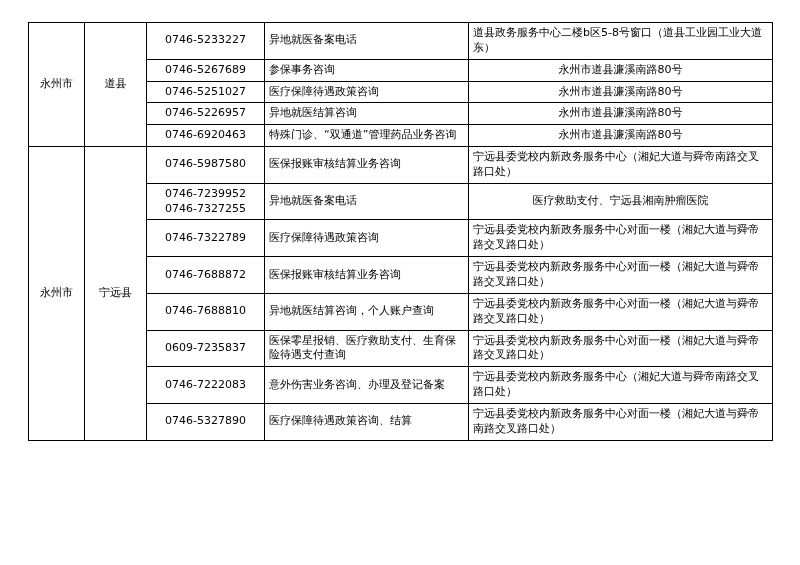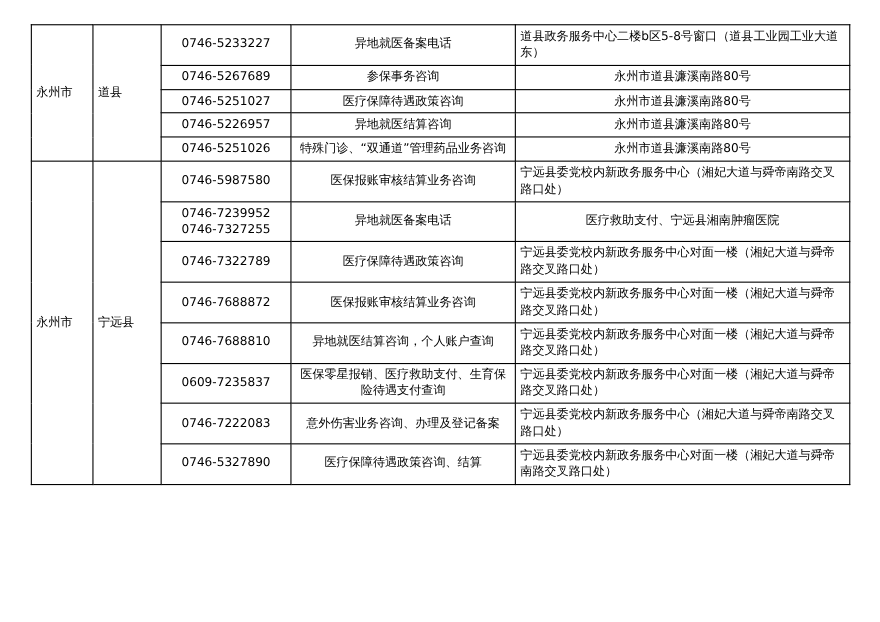--- a/index.html
+++ b/index.html
@@ -28,31 +28,30 @@
   }
   table.contact-table td {
     border: 1px solid #000000;
     font-size: 11px;
     line-height: 1.35;
     padding: 3px 4px;
     vertical-align: middle;
     word-break: break-all;
   }
   td.city, td.county {
-    text-align: left;
+    text-align: center;
     font-size: 12px;
   }
   td.phone {
     text-align: center;
     padding-left: 8px;
     font-size: 11px;
     white-space: pre-line;
   }
   td.item {
-    text-align: center;
     font-size: 11px;
     margin-left: 35px;
   }
   td.addr {
     text-align: center;
     font-size: 11px;
     padding-left: 6px;
     padding-right: 6px;
   }
   td.addr-left {
@@ -93,21 +92,21 @@
           <td class="phone">0746-5251027</td>
           <td class="item">医疗保障待遇政策咨询</td>
           <td class="addr">永州市道县濂溪南路80号</td>
         </tr>
         <tr>
           <td class="phone">0746-5226957</td>
           <td class="item">异地就医结算咨询</td>
           <td class="addr">永州市道县濂溪南路80号</td>
         </tr>
         <tr>
-          <td class="phone">0746-5251026</td>
+          <td class="phone">0746-6920463</td>
           <td class="item">特殊门诊、“双通道”管理药品业务咨询</td>
           <td class="addr">永州市道县濂溪南路80号</td>
         </tr>
         <tr>
           <td class="city" rowspan="8">永州市</td>
           <td class="county" rowspan="8">宁远县</td>
           <td class="phone">0746-5987580</td>
           <td class="item">医保报账审核结算业务咨询</td>
           <td class="addr addr-left">宁远县委党校内新政务服务中心（湘妃大道与舜帝南路交叉路口处）</td>
         </tr>

